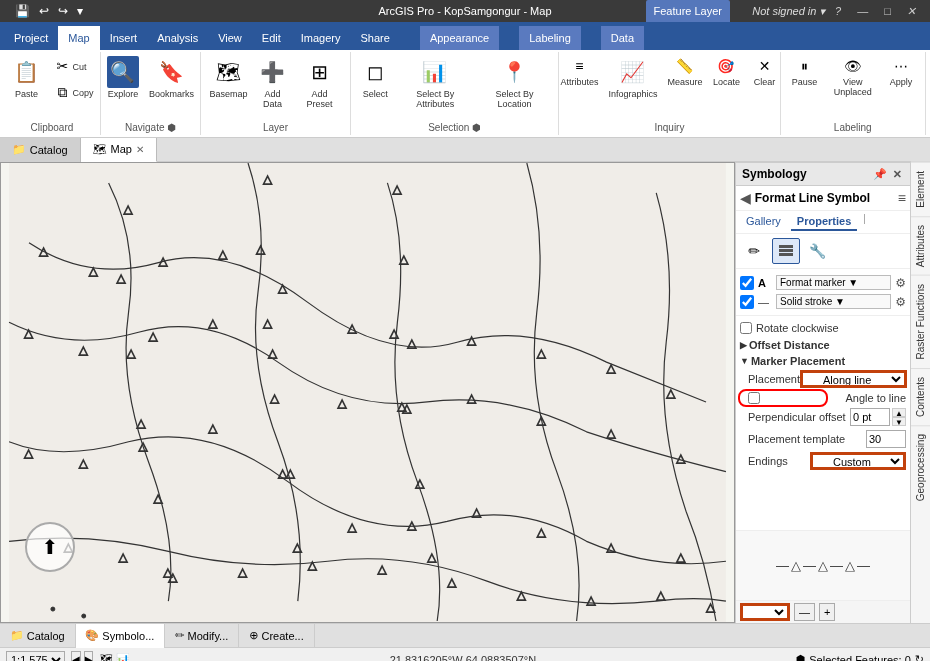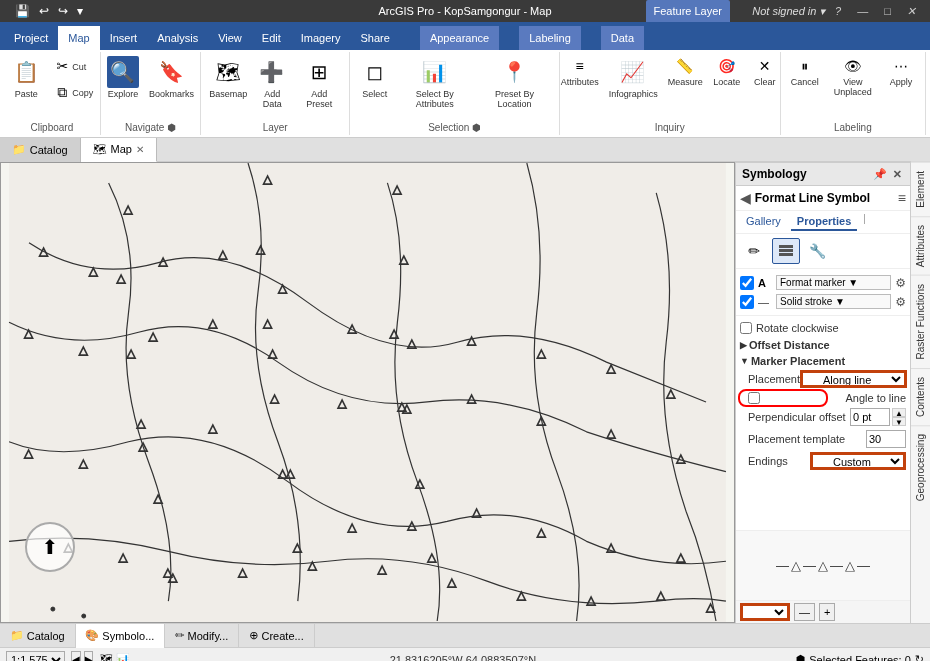--- a/index.html
+++ b/index.html
@@ -200,21 +200,21 @@
       <div class="ribbon-btn">
         <div class="ribbon-icon">◻</div>
         <div class="ribbon-icon-text">Select</div>
       </div>
       <div class="ribbon-btn">
         <div class="ribbon-icon">📊</div>
         <div class="ribbon-icon-text">Select By Attributes</div>
       </div>
       <div class="ribbon-btn">
         <div class="ribbon-icon">📍</div>
-        <div class="ribbon-icon-text">Preset By Location</div>
+        <div class="ribbon-icon-text">Select By Location</div>
       </div>
     </div>
     <div class="ribbon-group-label">Selection <span style="font-size:10px;">⬢</span></div>
   </div>
 
   <div class="ribbon-group">
     <div class="ribbon-group-content">
       <div class="ribbon-btn">
         <div class="ribbon-icon small">≡</div>
         <div class="ribbon-icon-text">Attributes</div>
@@ -236,21 +236,21 @@
         <div class="ribbon-icon-text">Clear</div>
       </div>
     </div>
     <div class="ribbon-group-label">Inquiry</div>
   </div>
 
   <div class="ribbon-group">
     <div class="ribbon-group-content">
       <div class="ribbon-btn">
         <div class="ribbon-icon small">⏸</div>
-        <div class="ribbon-icon-text">Cancel</div>
+        <div class="ribbon-icon-text">Pause</div>
       </div>
       <div class="ribbon-btn">
         <div class="ribbon-icon small">👁</div>
         <div class="ribbon-icon-text">View Unplaced</div>
       </div>
       <div class="ribbon-btn">
         <div class="ribbon-icon small">⋯</div>
         <div class="ribbon-icon-text">Apply</div>
       </div>
     </div>

